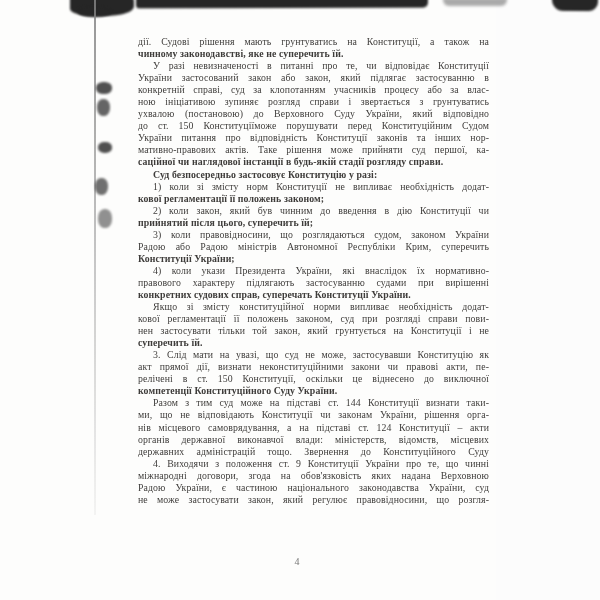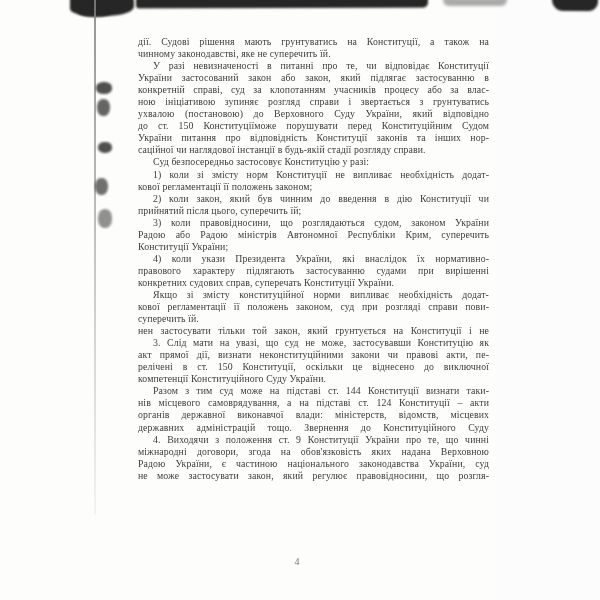--- a/index.html
+++ b/index.html
@@ -65,21 +65,21 @@
     position: absolute;
     left: 138px; top: 36px; width: 351px;
     color: var(--ink, #3e3c3a);
     font-size: 9.8px;
     line-height: 12.05px;
     letter-spacing: .1px;
     filter: blur(.22px);
   }
   .ln { text-align: justify; text-align-last: justify; }
   .ln.ind { text-indent: 15px; }
-  .ln.end { text-align-last: left; }
+  .ln.end { text-align-last: left; font-weight: bold; }
   
   .page-number {
     position: absolute;
     left: 138px; top: 556px; width: 318px;
     text-align: center;
     font-size: 10px;
     color: var(--pagenum, #777777);
     filter: blur(.2px);
   }
 </style>
@@ -103,41 +103,43 @@
   <main class="textblock">
       <div class="ln">дії. Судові рішення мають грунтуватись на Конституції, а також на</div>
       <div class="ln end">чинному законодавстві, яке не суперечить їй.</div>
       <div class="ln ind">У разі невизначеності в питанні про те, чи відповідає Конституції</div>
       <div class="ln">України застосований закон або закон, який підлягає застосуванню в</div>
       <div class="ln">конкретній справі, суд за клопотанням учасників процесу або за влас-</div>
       <div class="ln">ною ініціативою зупиняє розгляд справи і звертається з грунтуватись</div>
       <div class="ln">ухвалою (постановою) до Верховного Суду України, який відповідно</div>
       <div class="ln">до ст. 150 Конституціїможе порушувати перед Конституційним Судом</div>
       <div class="ln">України питання про відповідність Конституції законів та інших нор-</div>
+      <div class="ln">мативно-правових актів. Таке рішення може прийняти суд першої, ка-</div>
       <div class="ln end">саційної чи наглядової інстанції в будь-якій стадії розгляду справи.</div>
       <div class="ln ind end">Суд безпосередньо застосовує Конституцію у разі:</div>
       <div class="ln ind">1) коли зі змісту норм Конституції не випливає необхідність додат-</div>
       <div class="ln end">кової регламентації її положень законом;</div>
       <div class="ln ind">2) коли закон, який був чинним до введення в дію Конституції чи</div>
       <div class="ln end">прийнятий після цього, суперечить їй;</div>
       <div class="ln ind">3) коли правовідносини, що розглядаються судом, законом України</div>
       <div class="ln">Радою або Радою міністрів Автономної Республіки Крим, суперечить</div>
       <div class="ln end">Конституції України;</div>
       <div class="ln ind">4) коли укази Президента України, які внаслідок їх нормативно-</div>
       <div class="ln">правового характеру підлягають застосуванню судами при вирішенні</div>
       <div class="ln end">конкретних судових справ, суперечать Конституції України.</div>
       <div class="ln ind">Якщо зі змісту конституційної норми випливає необхідність додат-</div>
       <div class="ln">кової регламентації її положень законом, суд при розгляді справи пови-</div>
+      <div class="ln">нен застосувати тільки той закон, який грунтується на Конституції і не</div>
       <div class="ln end">суперечить їй.</div>
-      <div class="ln">нен застосувати тільки той закон, який грунтується на Конституції і не</div>
       <div class="ln ind">3. Слід мати на увазі, що суд не може, застосувавши Конституцію як</div>
       <div class="ln">акт прямої дії, визнати неконституційними закони чи правові акти, пе-</div>
       <div class="ln">релічені в ст. 150 Конституції, оскільки це віднесено до виключної</div>
       <div class="ln end">компетенції Конституційного Суду України.</div>
       <div class="ln ind">Разом з тим суд може на підставі ст. 144 Конституції визнати таки-</div>
+      <div class="ln">ми, що не відповідають Конституції чи законам України, рішення орга-</div>
       <div class="ln">нів місцевого самоврядування, а на підставі ст. 124 Конституції – акти</div>
       <div class="ln">органів державної виконавчої влади: міністерств, відомств, місцевих</div>
       <div class="ln">державних адміністрацій тощо. Звернення до Конституційного Суду</div>
       <div class="ln ind">4. Виходячи з положення ст. 9 Конституції України про те, що чинні</div>
       <div class="ln">міжнародні договори, згода на обов'язковість яких надана Верховною</div>
       <div class="ln">Радою України, є частиною національного законодавства України, суд</div>
       <div class="ln">не може застосувати закон, який регулює правовідносини, що розгля-</div>
     </main>
 
   <div class="page-number">4</div>

